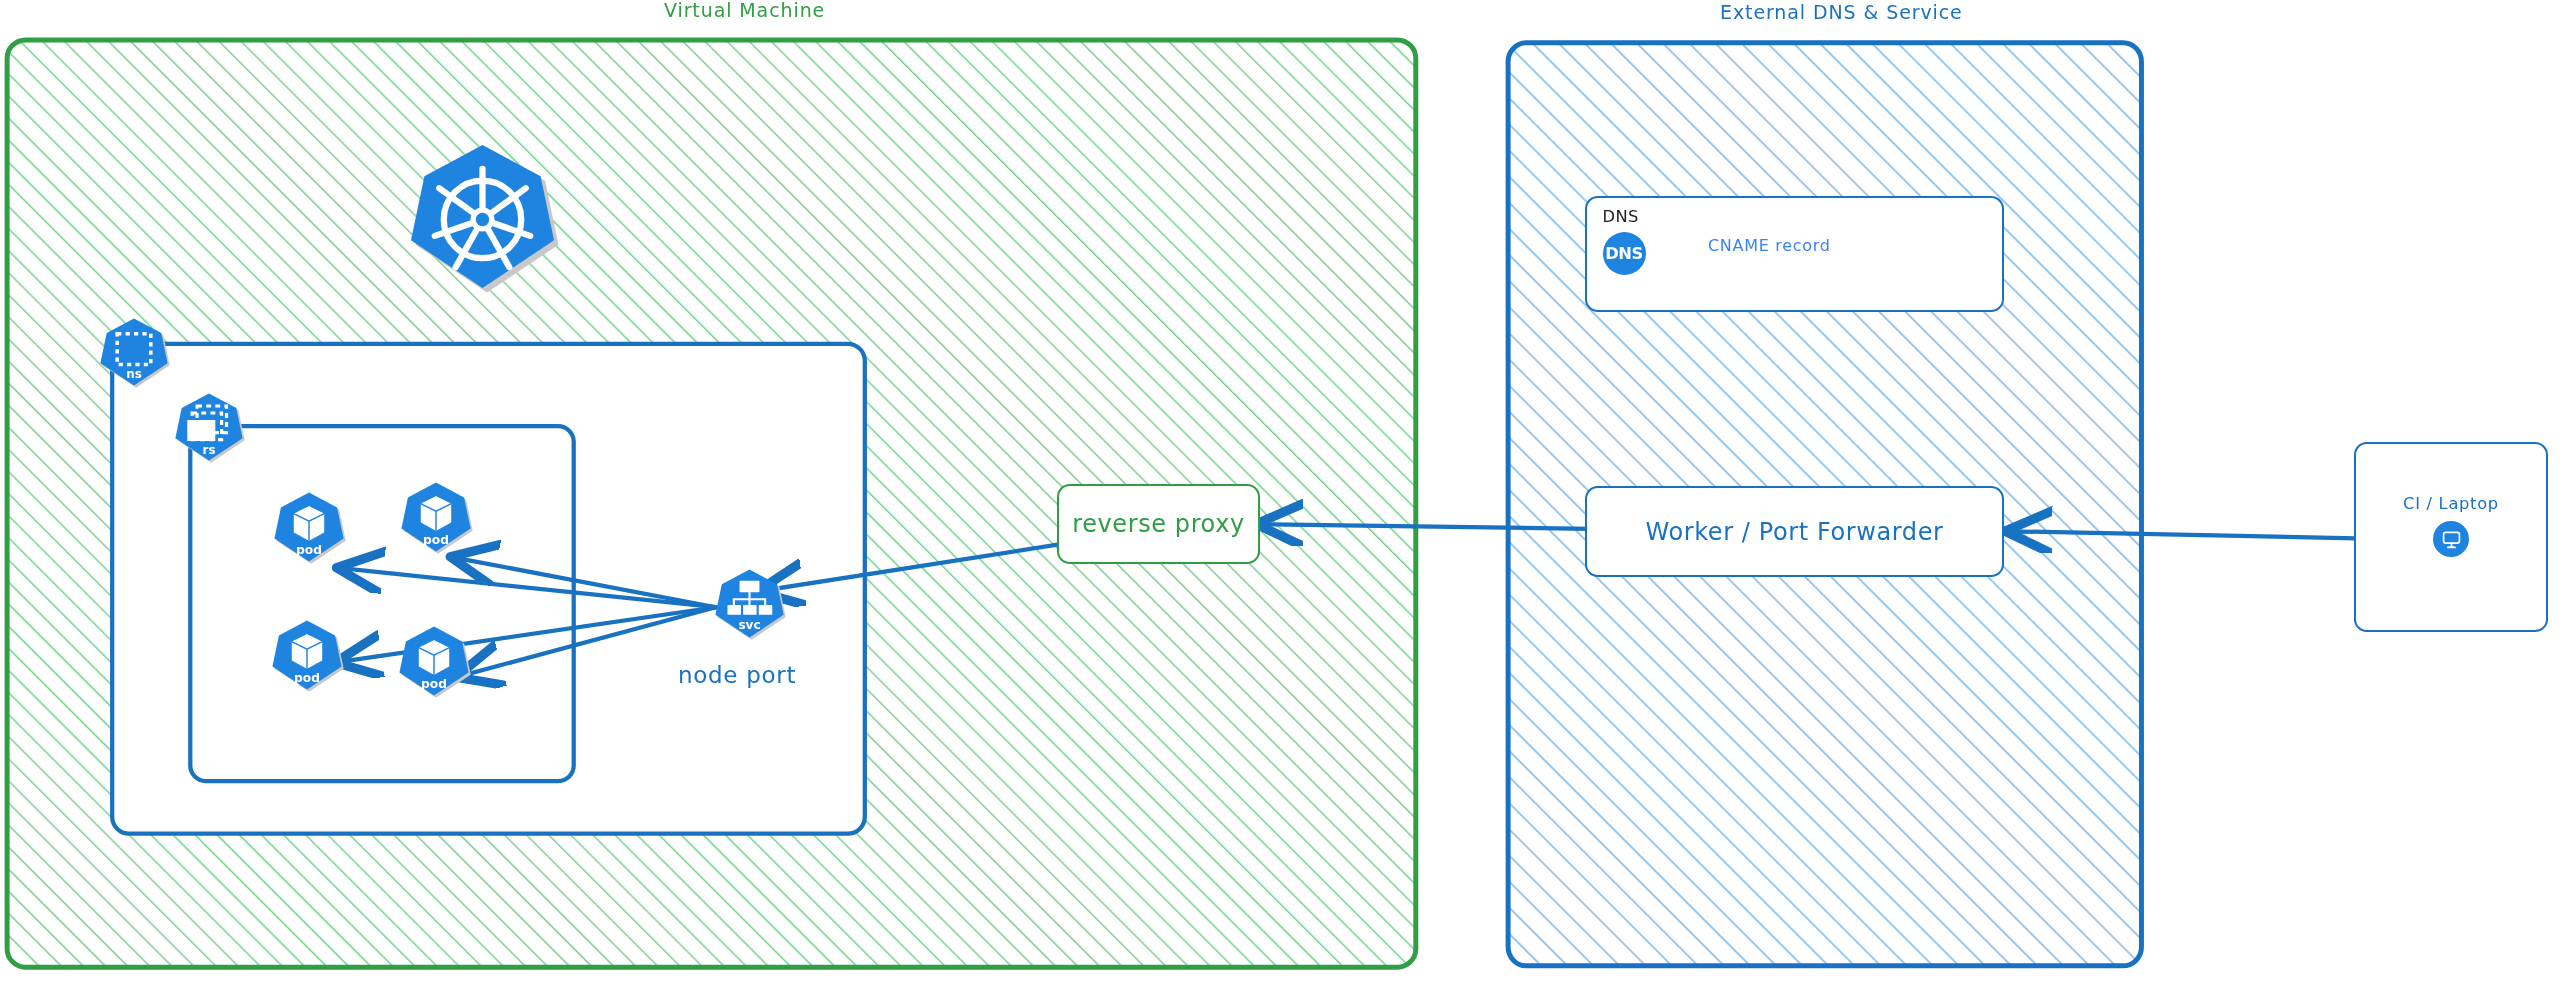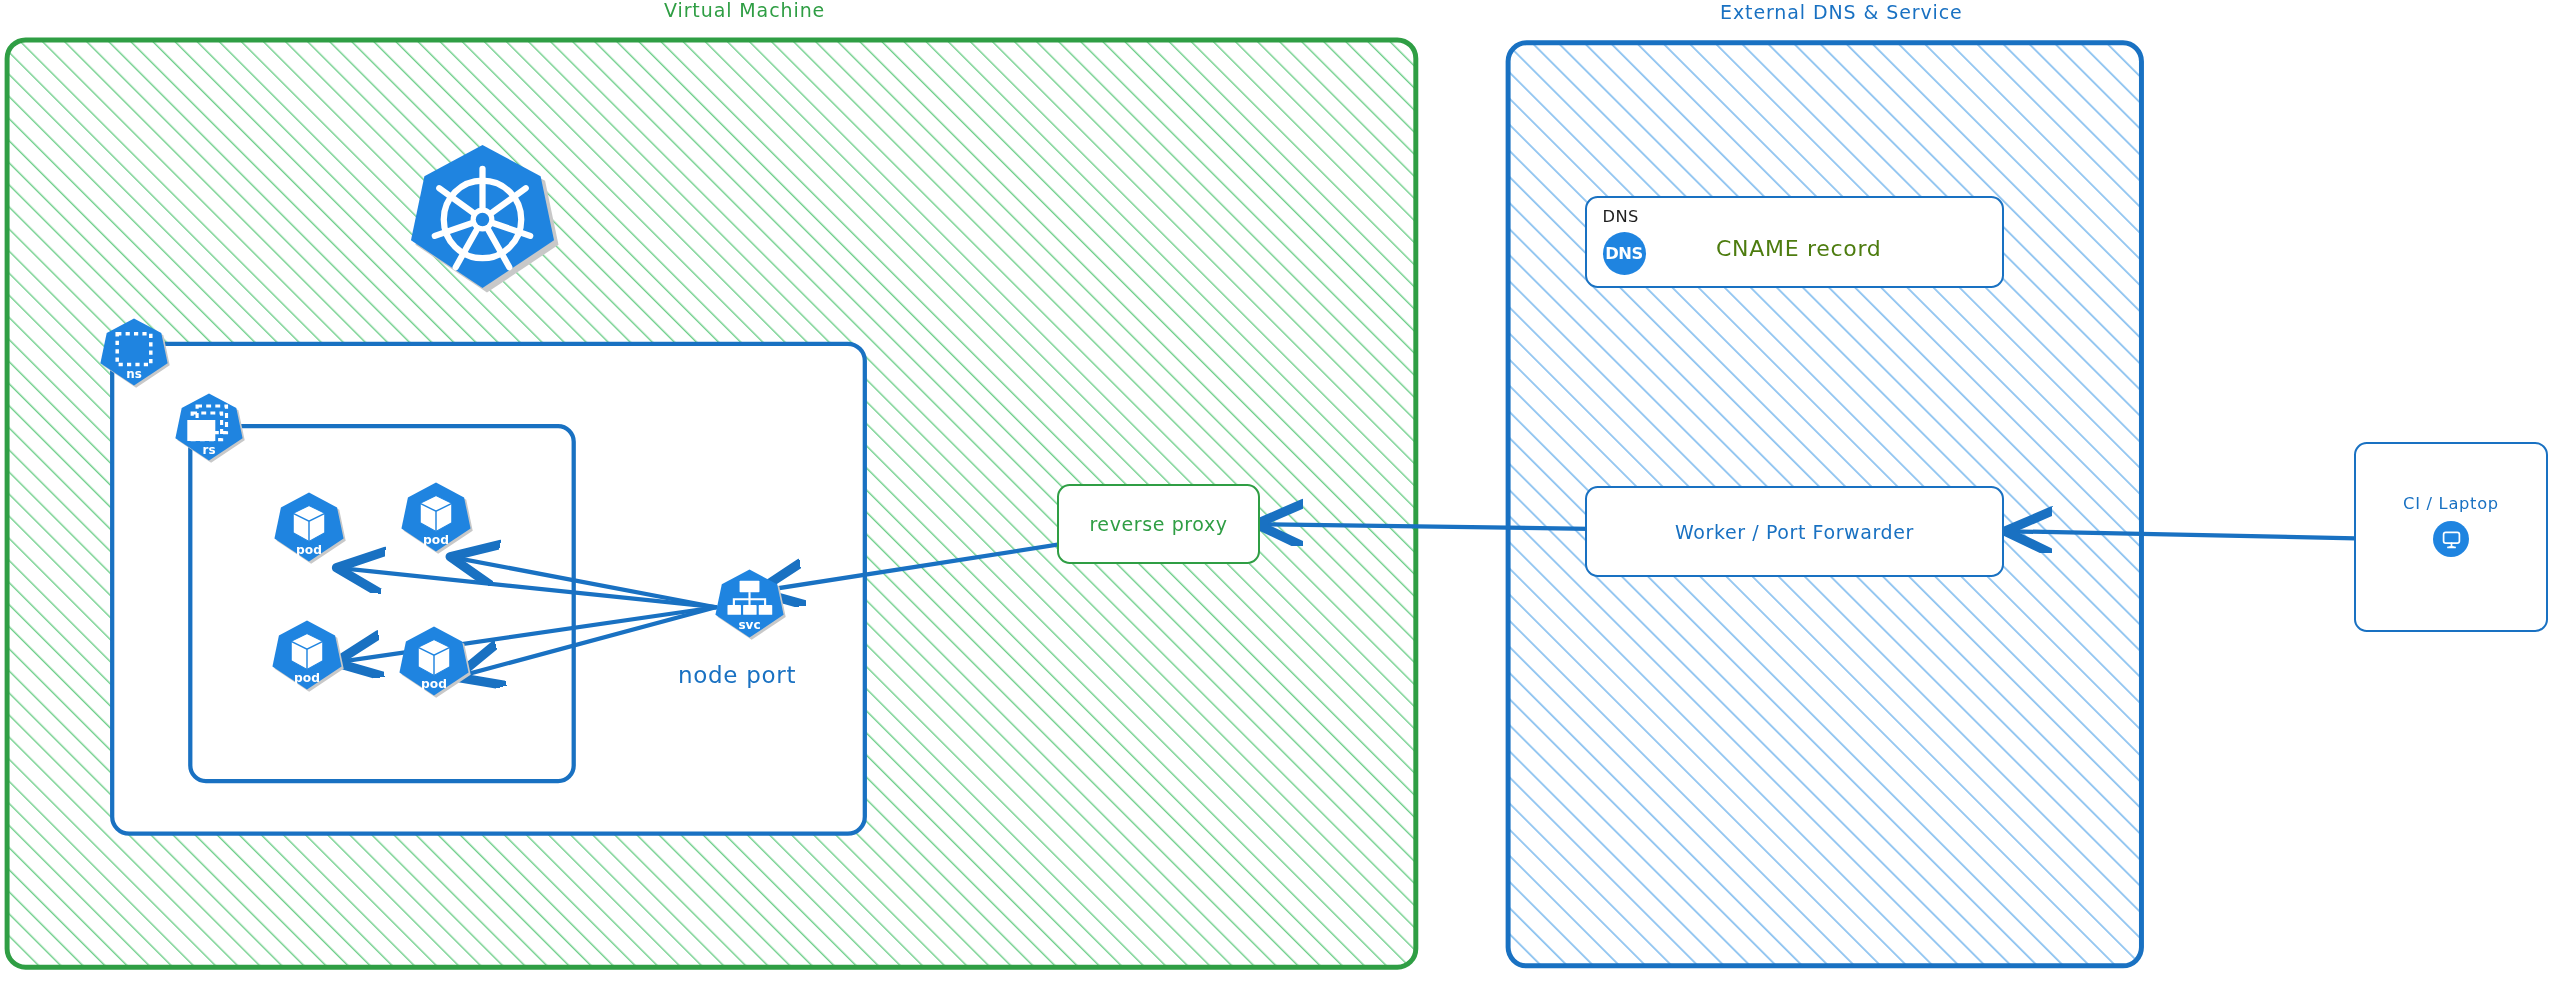--- a/index.html
+++ b/index.html
@@ -22,43 +22,43 @@
   
   .node-box{
     position:absolute;background:#ffffff;border-radius:12.8px;
     display:flex;align-items:center;justify-content:center;
     box-sizing:border-box;
   }
   .node-green{border:2.8px solid #2f9e44;}
   .node-blue{border:2.8px solid #1971c2;}
   .node-label{
     font-family:"DejaVu Sans", sans-serif;
-    font-size:19px;letter-spacing:0.6px;white-space:nowrap;
+    font-size:24px;letter-spacing:0.6px;white-space:nowrap;
   }
   .lbl-green{color:#2f9e44;}
   .lbl-blue{color:#1971c2;}
 
   
   #dns-card{display:block;}
   .dns-tag{
     position:absolute;left:15.6px;top:8.5px;
     font-family:"DejaVu Sans", sans-serif;
     font-size:16.3px;color:#1e1e1e;letter-spacing:0.4px;
   }
   .dns-badge{
     position:absolute;left:15.6px;top:34px;width:43px;height:43px;border-radius:50%;
     background:#1f84e0;color:#ffffff;
     display:flex;align-items:center;justify-content:center;
     font-family:"DejaVu Sans", sans-serif;font-size:16.3px;font-weight:bold;
     letter-spacing:-0.4px;
   }
   .dns-text{
     position:absolute;left:121px;top:38px;
-    font-family:"DejaVu Sans", sans-serif;font-size:22px;color:#4d7c0f;
-    letter-spacing:0.7px;white-space:nowrap;margin-left:8px;
+    font-family:"DejaVu Sans", sans-serif;font-size:16px;color:#3b82f6;
+    letter-spacing:0.7px;white-space:nowrap;
   }
 
   
   #ci-card{display:block;}
   .ci-text{
     position:absolute;width:100%;top:50px;text-align:center;
     font-family:"DejaVu Sans", sans-serif;font-size:16.3px;color:#1971c2;
     letter-spacing:0.7px;
   }
   .ci-badge{
@@ -243,21 +243,21 @@
       <text x="50" y="86" text-anchor="middle" fill="#ffffff" font-size="17" font-family="DejaVu Sans, sans-serif" font-weight="bold">svc</text>
     </svg>
   </div>
 
   <div class="free-text" style="left:678px;top:662px;">node port</div>
 
   <div class="node-box node-green" style="left:1057px;top:484px;width:203px;height:80px;">
     <span class="node-label lbl-green">reverse proxy</span>
   </div>
 
-  <div class="node-box node-blue" id="dns-card" style="left:1585px;top:196px;width:419px;height:92px;">
+  <div class="node-box node-blue" id="dns-card" style="left:1585px;top:196px;width:419px;height:116px;">
     <span class="dns-tag">DNS</span>
     <span class="dns-badge">DNS</span>
     <span class="dns-text">CNAME record</span>
   </div>
 
   <div class="node-box node-blue" id="ci-card" style="left:2354px;top:442px;width:194px;height:190px;">
     <span class="ci-text">CI / Laptop</span>
     <span class="ci-badge">
       <svg width="23" height="23" viewBox="0 0 32 32">
         <rect x="5" y="6" width="22" height="15" rx="3" fill="none" stroke="#ffffff" stroke-width="2.4"></rect>

